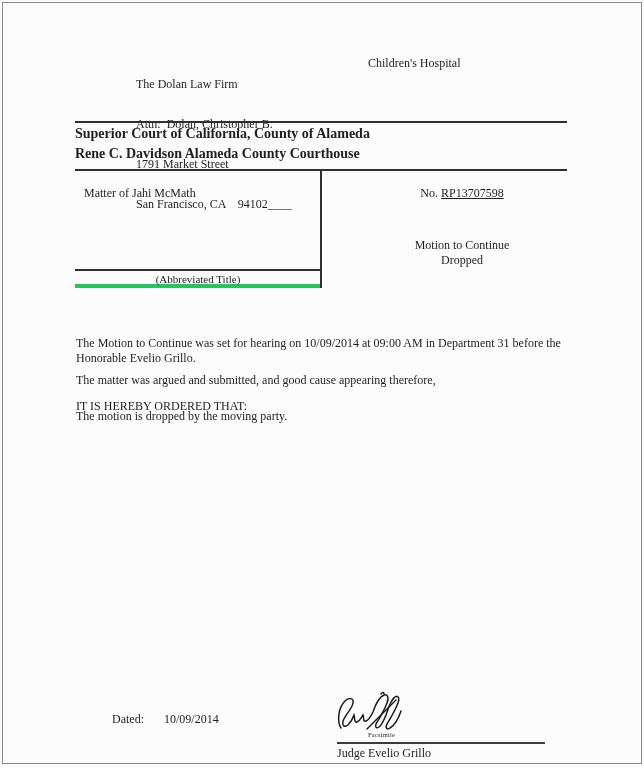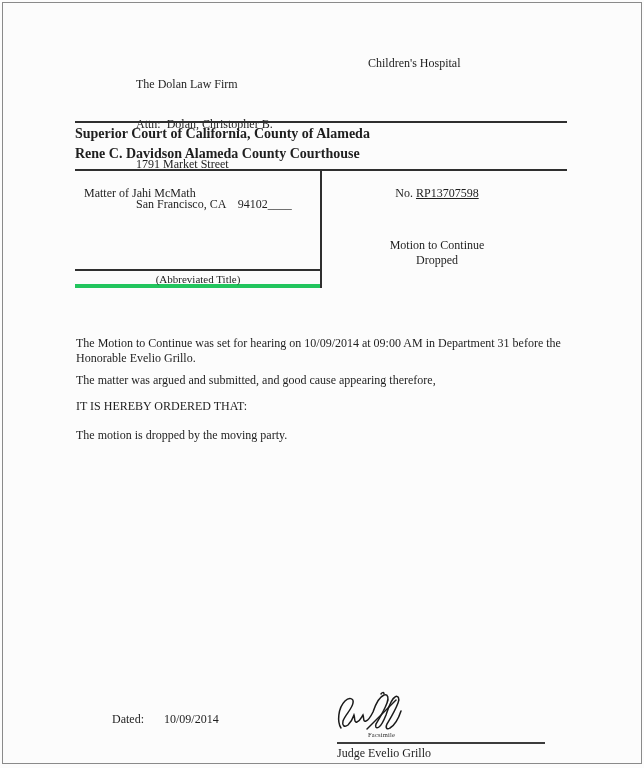--- a/index.html
+++ b/index.html
@@ -55,38 +55,38 @@
     padding:2px 0 2px 0;
     box-sizing:border-box;
     height:19px;
   }
   .vdivider{
     left:320px; top:170px;
     width:2px; height:118px;
     background:#2f2f2f;
   }
   .cap-right{
-    left:314px; top:170px; width:246px; height:118px;
+    left:339px; top:170px; width:246px; height:118px;
   }
   .cap-right .line{
     position:absolute; left:0; width:100%;
     text-align:center; font-size:12px;
   }
   .case-no{top:16px; white-space:pre;}
   .case-no .num{text-decoration:underline;}
   .order-label{top:42px;}
   .motion-label{top:68px; line-height:15px;}
   .body-par{
     left:76px; width:500px;
     font-size:12px; line-height:15px;
   }
   .p1{top:336px;}
   .p2{top:373px;}
   .p3{top:399px;}
-  .p4{top:428px;}
+  .p4{top:409px;}
   .dated{
     left:112px; top:712px;
     font-size:12px;
   }
   .dated .val{margin-left:20px;}
   .sig-wrap{
     left:336px; top:691px;
     width:72px; height:44px;
   }
   .facsimile{

